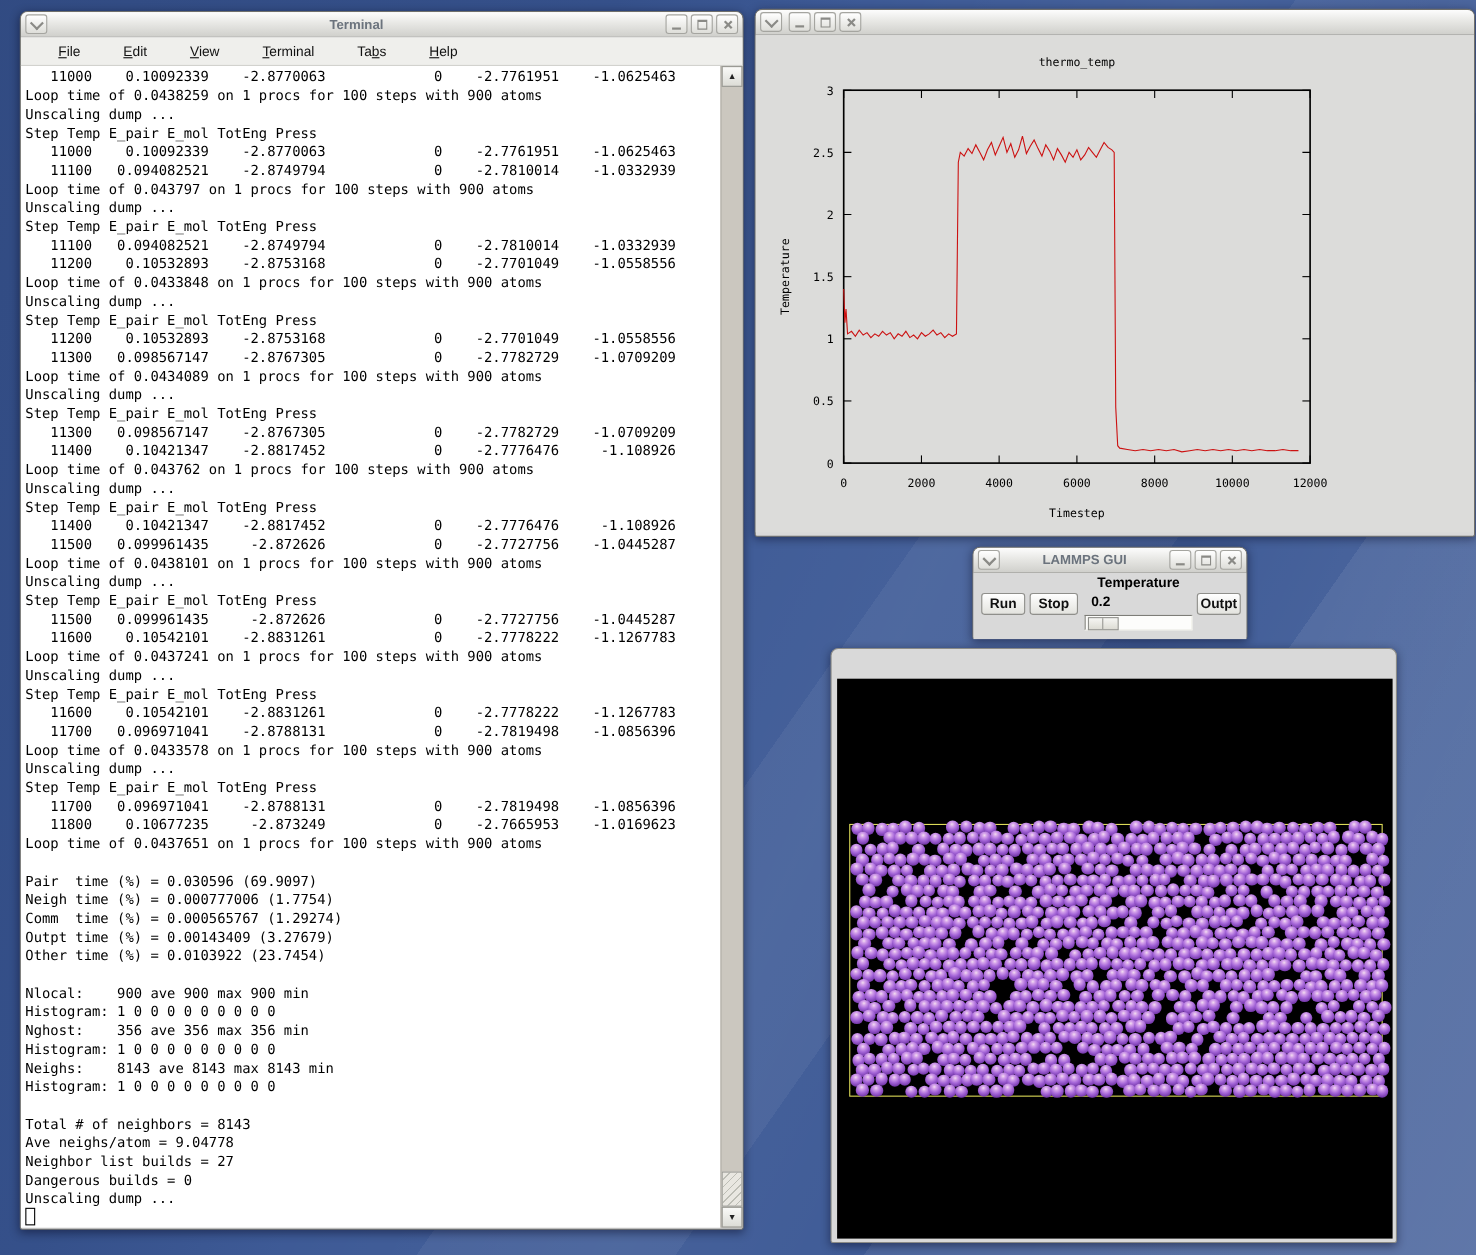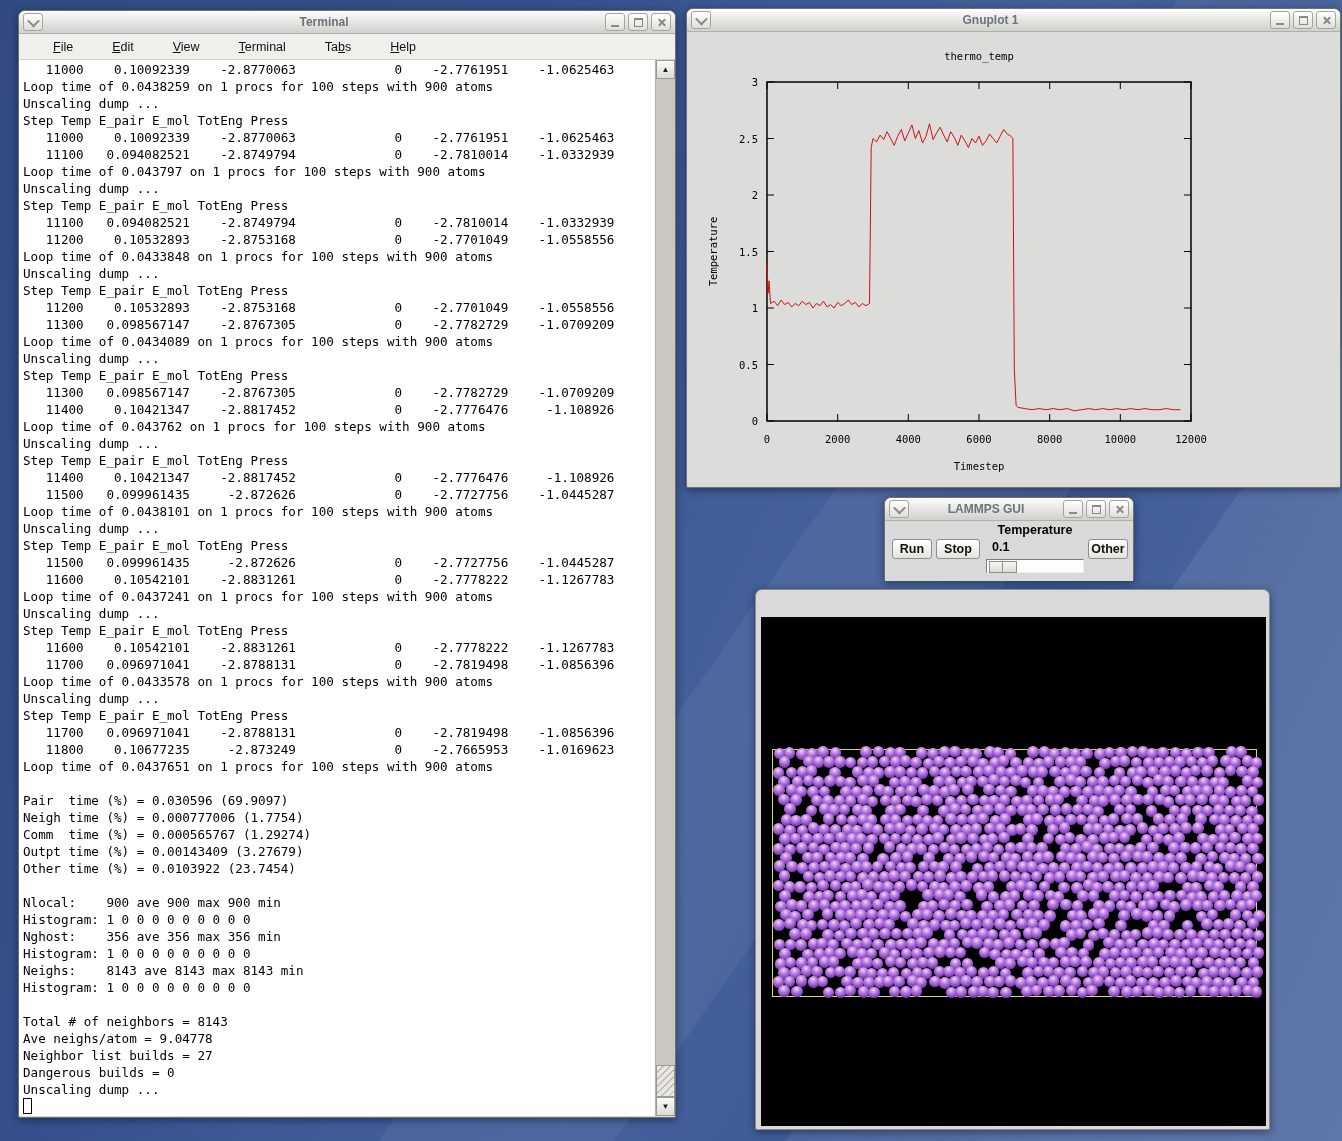--- a/index.html
+++ b/index.html
@@ -182,21 +182,20 @@
           </div>
       </div>
     </div>
   </div>
 
   <div class="window" id="win-gnuplot">
     <div class="titlebar">
       <div class="tb-btn left">
           <span class="i-chevron"></span>
         </div>
-      <div class="tb-title">Gnuplot 1</div>
       <div class="tb-btn">
           <span class="i-min"></span>
         </div>
       <div class="tb-btn">
           <span class="i-max"></span>
         </div>
       <div class="tb-btn">
           <span class="i-close"></span>
         </div>
     </div>
@@ -266,22 +265,22 @@
           <span class="i-max"></span>
         </div>
       <div class="tb-btn">
           <span class="i-close"></span>
         </div>
     </div>
     <div class="lg-body">
       <div class="lg-label">Temperature</div>
       <button class="btn" id="run-btn">Run</button>
       <button class="btn" id="stop-btn">Stop</button>
-      <div class="lg-value">0.1</div>
-      <button class="btn" id="quit-btn">Other</button>
+      <div class="lg-value">0.2</div>
+      <button class="btn" id="quit-btn">Outpt</button>
       <div class="lg-slider">
         <div class="lg-handle"></div>
       </div>
     </div>
   </div>
 
   <div class="window" id="win-pizza">
     <div class="gl-canvas">
       <div class="sim-box" id="sim-box">
           <i style="left:0.8px;top:-2.1px;background:radial-gradient(circle at 45% 28%, #f2ddf0 0%, #d4a1ea 18%, #a566d8 46%, #7c3fb2 72%, #4f1f7c 100%)"></i>

